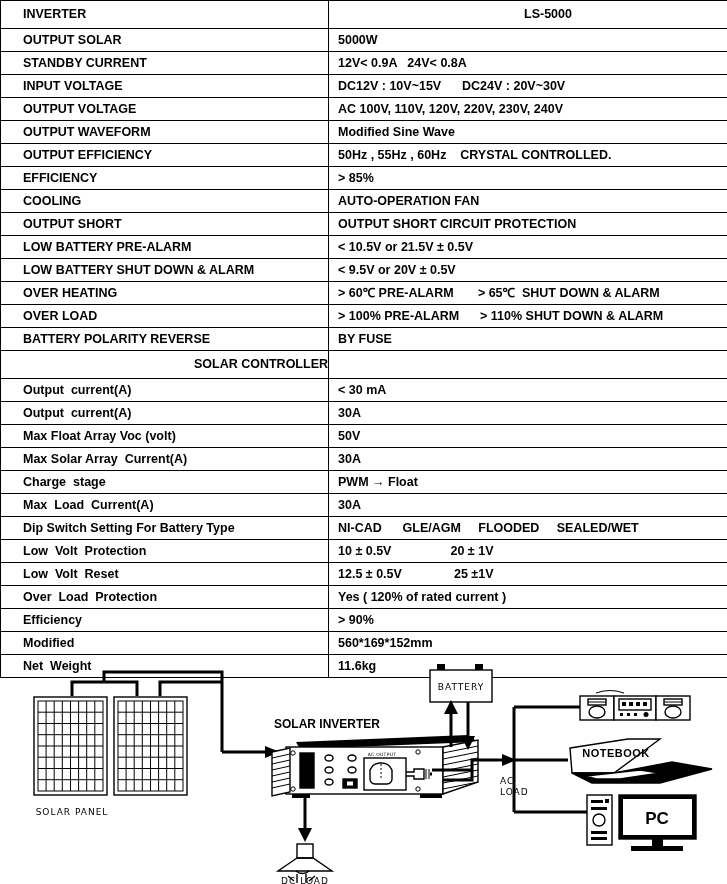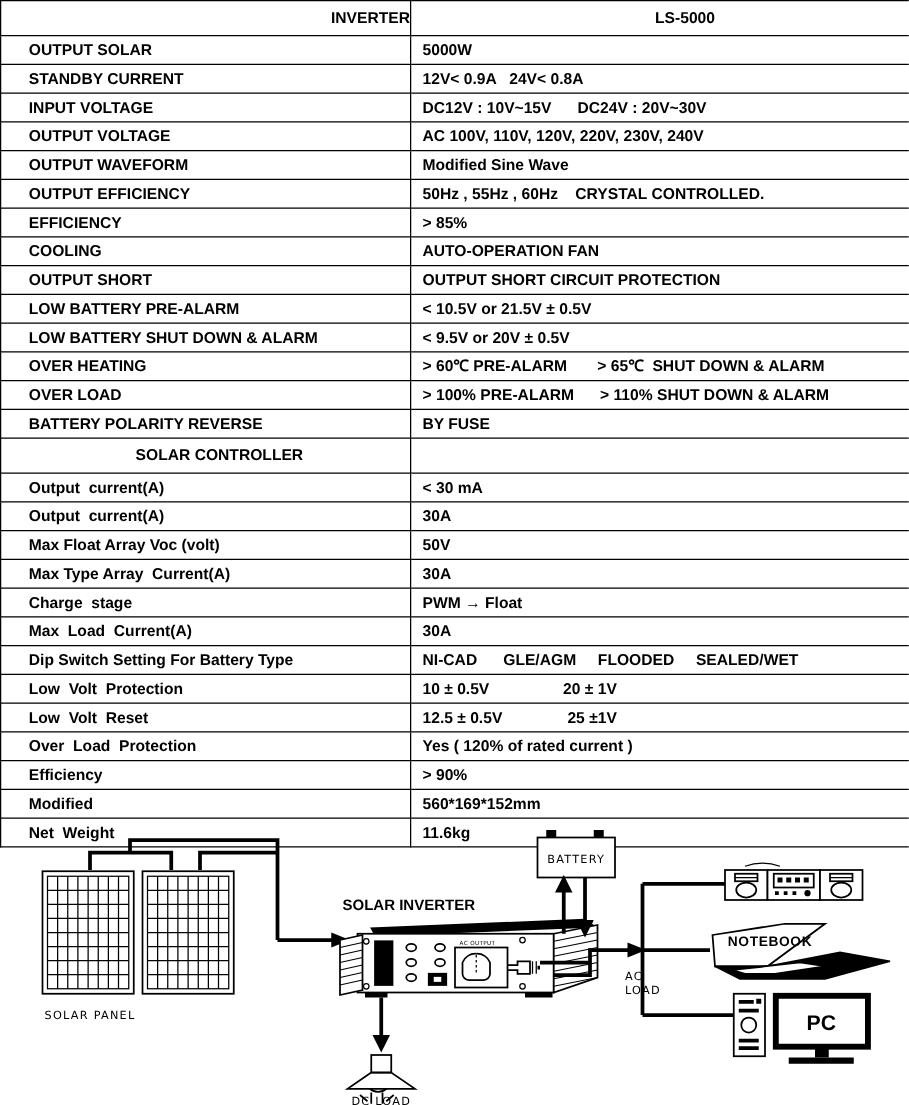--- a/index.html
+++ b/index.html
@@ -40,32 +40,32 @@
     padding-left: 9px;
   }
   tr.datarow td { height: 22px; }
 
   
   tr.section td {
     height: 27px;
     font-weight: bold;
   }
   tr.section td.label {
-    text-align: right;
+    text-align: left;
     font-size: 20px;
     letter-spacing: 0px;
     padding-left: 0;
   }
   tr.section td.value {
     text-align: center;
     font-size: 20px;
     padding-left: 0;
   }
   tr.section.left-align td.label {
-    text-align: center;
+    text-align: right;
     padding-left: 18px;
     font-size: 19px;
   }
 
   
   #diagram {
     position: absolute;
     left: 0;
     top: 652px;
     width: 727px;
@@ -184,21 +184,21 @@
       </tr>
       <tr class="datarow">
         <td class="label">Output  current(A)</td>
         <td class="value">30A</td>
       </tr>
       <tr class="datarow">
         <td class="label">Max Float Array Voc (volt)</td>
         <td class="value">50V</td>
       </tr>
       <tr class="datarow">
-        <td class="label">Max Type Array  Current(A)</td>
+        <td class="label">Max Solar Array  Current(A)</td>
         <td class="value">30A</td>
       </tr>
       <tr class="datarow">
         <td class="label">Charge  stage</td>
         <td class="value">PWM → Float</td>
       </tr>
       <tr class="datarow">
         <td class="label">Max  Load  Current(A)</td>
         <td class="value">30A</td>
       </tr>

